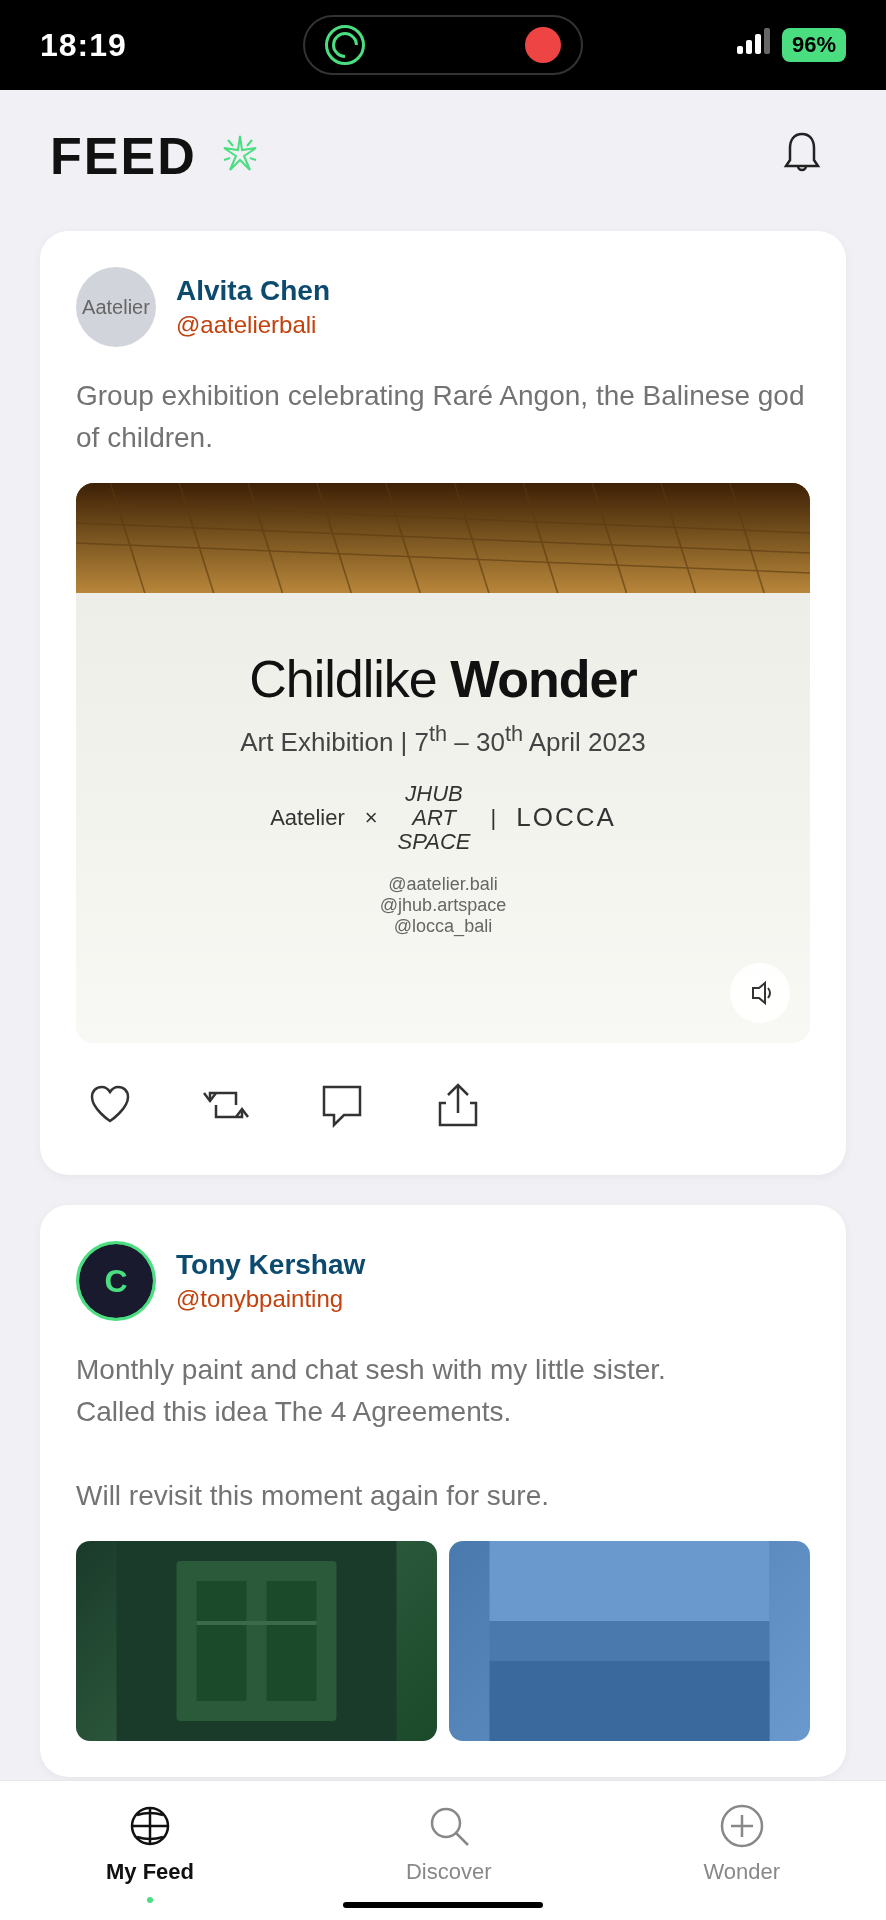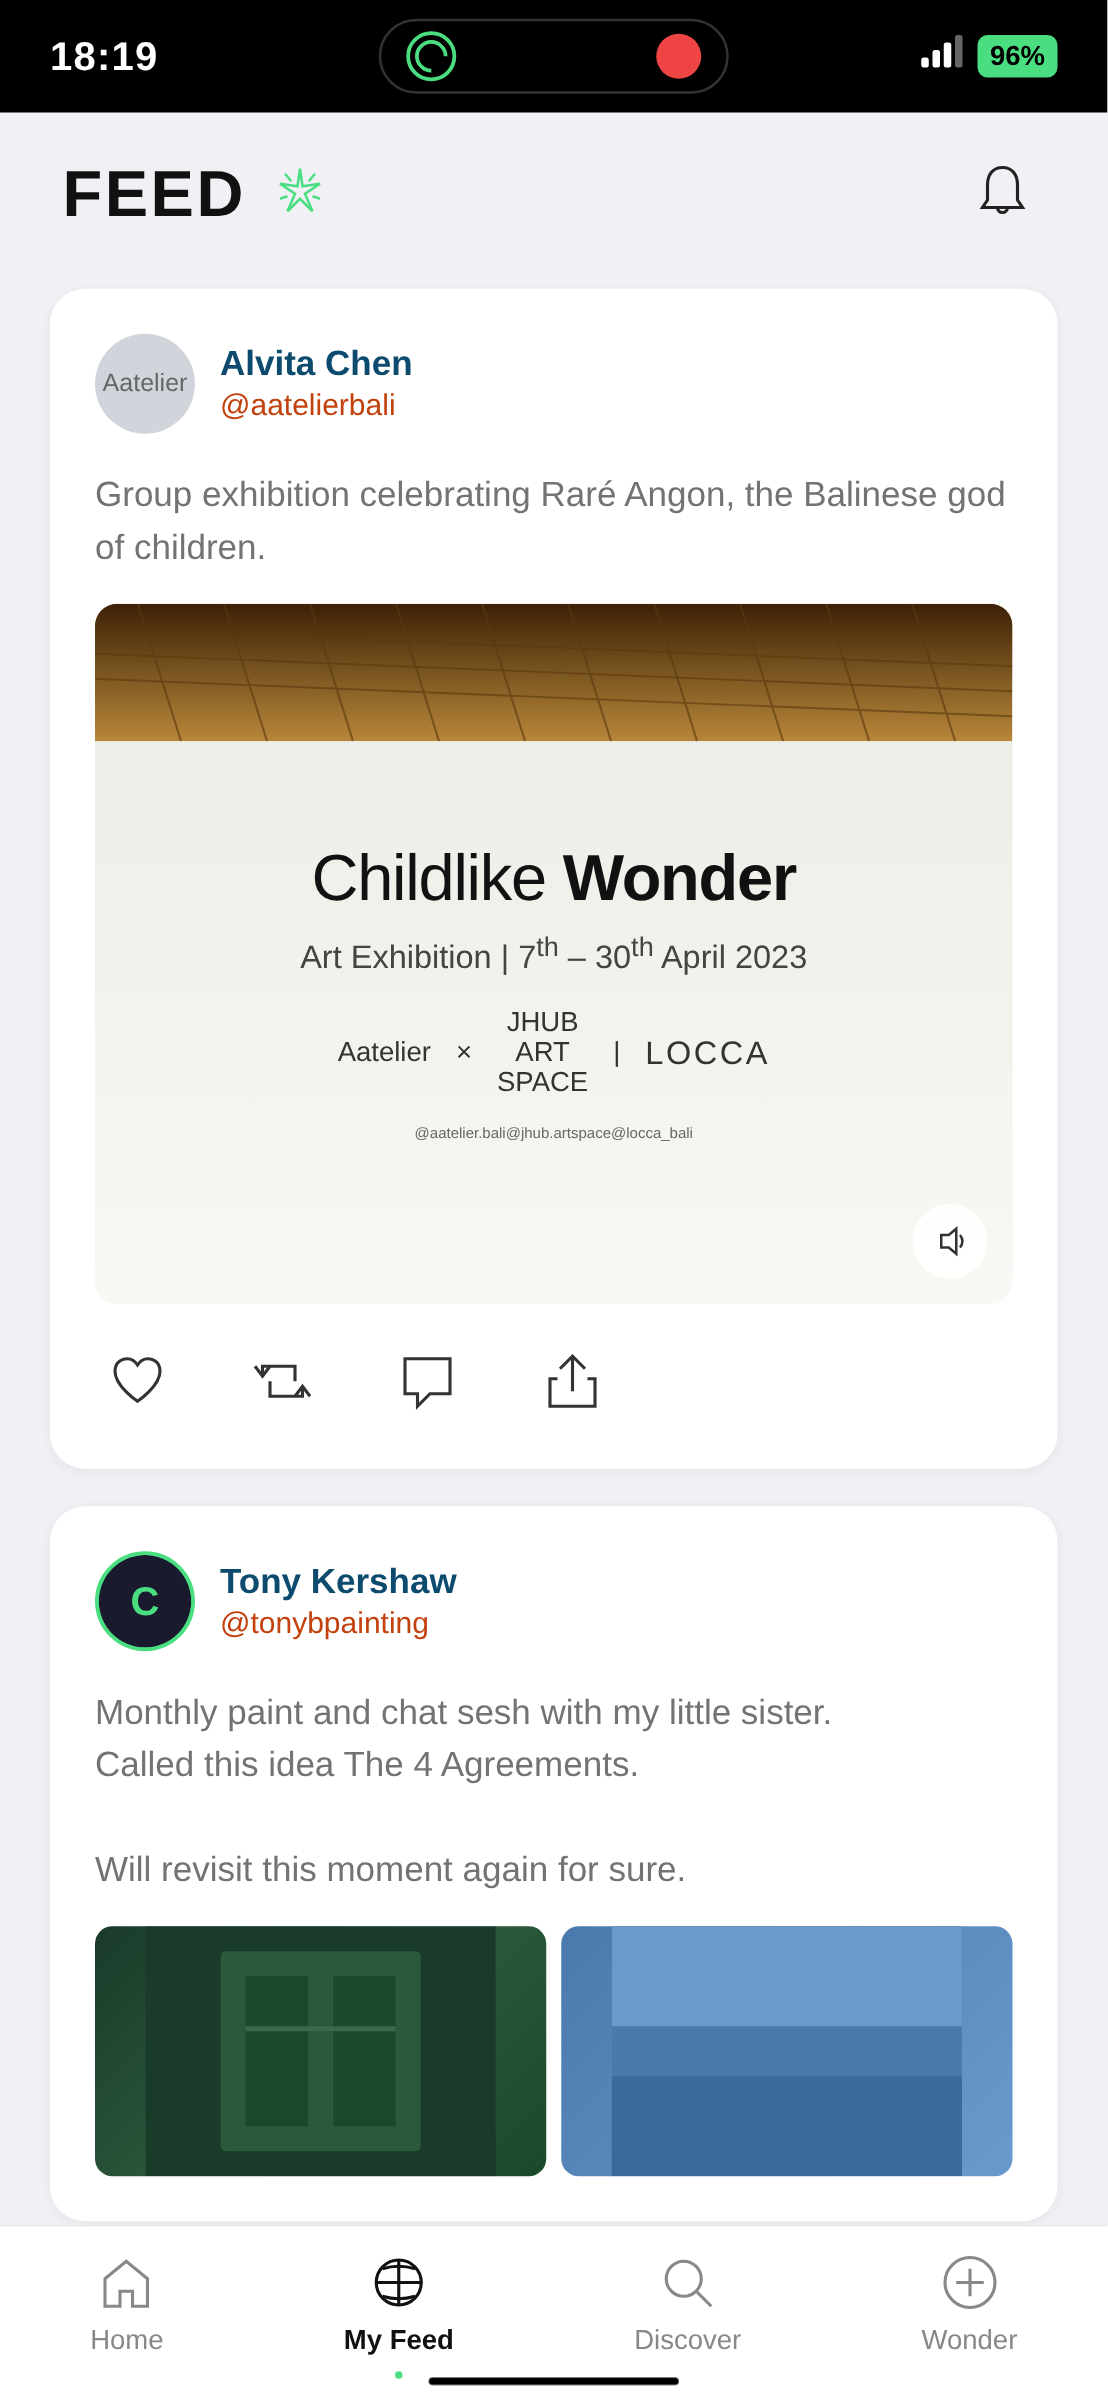--- a/index.html
+++ b/index.html
@@ -251,25 +251,26 @@
       display: flex;
       align-items: center;
       justify-content: center;
       gap: 20px;
       font-size: 22px;
       color: #333;
       margin-top: 16px;
     }
     .poster-socials {
       display: flex;
-      justify-content: center;
+      justify-content: space-between;
       padding: 0 40px;
-      font-size: 12px;
+      font-size: 18px;
       color: #666;
       margin-top: 20px;
+      flex-direction: column;
     }
     .volume-btn {
       position: absolute;
       bottom: 20px;
       right: 20px;
       width: 60px;
       height: 60px;
       background: rgba(255,255,255,0.9);
       border-radius: 50%;
       display: flex;
@@ -467,21 +468,21 @@
         <div class="exhibition-poster">
           <div class="poster-title">
             <span style="font-weight:300">Childlike </span><span style="font-weight:700">Wonder</span>
           </div>
           <div class="poster-subtitle">
             Art Exhibition | 7<sup>th</sup> – 30<sup>th</sup> April 2023
           </div>
           <div class="poster-logos">
             <span>Aatelier</span>
             <span>×</span>
-            <span style="text-align:center;line-height:1.1;">JHUB<br>ART<br>SPACE</span>
+            <span style="text-align:center;line-height:1.1;font-style:italic;">JHUB<br>ART<br>SPACE</span>
             <span>|</span>
             <span style="font-size:26px; letter-spacing:2px;">LOCCA</span>
           </div>
           <div class="poster-socials">
             <span>@aatelier.bali</span>
             <span>@jhub.artspace</span>
             <span>@locca_bali</span>
           </div>
         </div>
         <button class="volume-btn">
@@ -560,26 +561,20 @@
           <rect x="0" y="120" width="280" height="80" fill="#3a6a9d"></rect>
           <rect x="0" y="0" width="280" height="80" fill="#6a9acd"></rect>
         </svg>
       </div>
     </div>
   </div>
 
 </div>
 
 <nav class="bottom-nav">
-  <button class="nav-item">
-    <svg class="nav-icon" viewBox="0 0 50 50" fill="none" stroke="#888" stroke-width="2.5">
-      <path d="M8 22 L25 8 L42 22 L42 44 L30 44 L30 32 L20 32 L20 44 L8 44 Z"></path>
-    </svg>
-    <span class="nav-label">Home</span>
-  </button>
 
   <button class="nav-item">
     <svg class="nav-icon" viewBox="0 0 50 50" fill="none" stroke="#111" stroke-width="2.5">
       <circle cx="25" cy="25" r="18"></circle>
       <line x1="25" y1="7" x2="25" y2="43"></line>
       <line x1="7" y1="25" x2="43" y2="25"></line>
       <path d="M12 14 Q25 10 38 14"></path>
       <path d="M12 36 Q25 40 38 36"></path>
     </svg>
     <span class="nav-label nav-label-active">My Feed</span>

